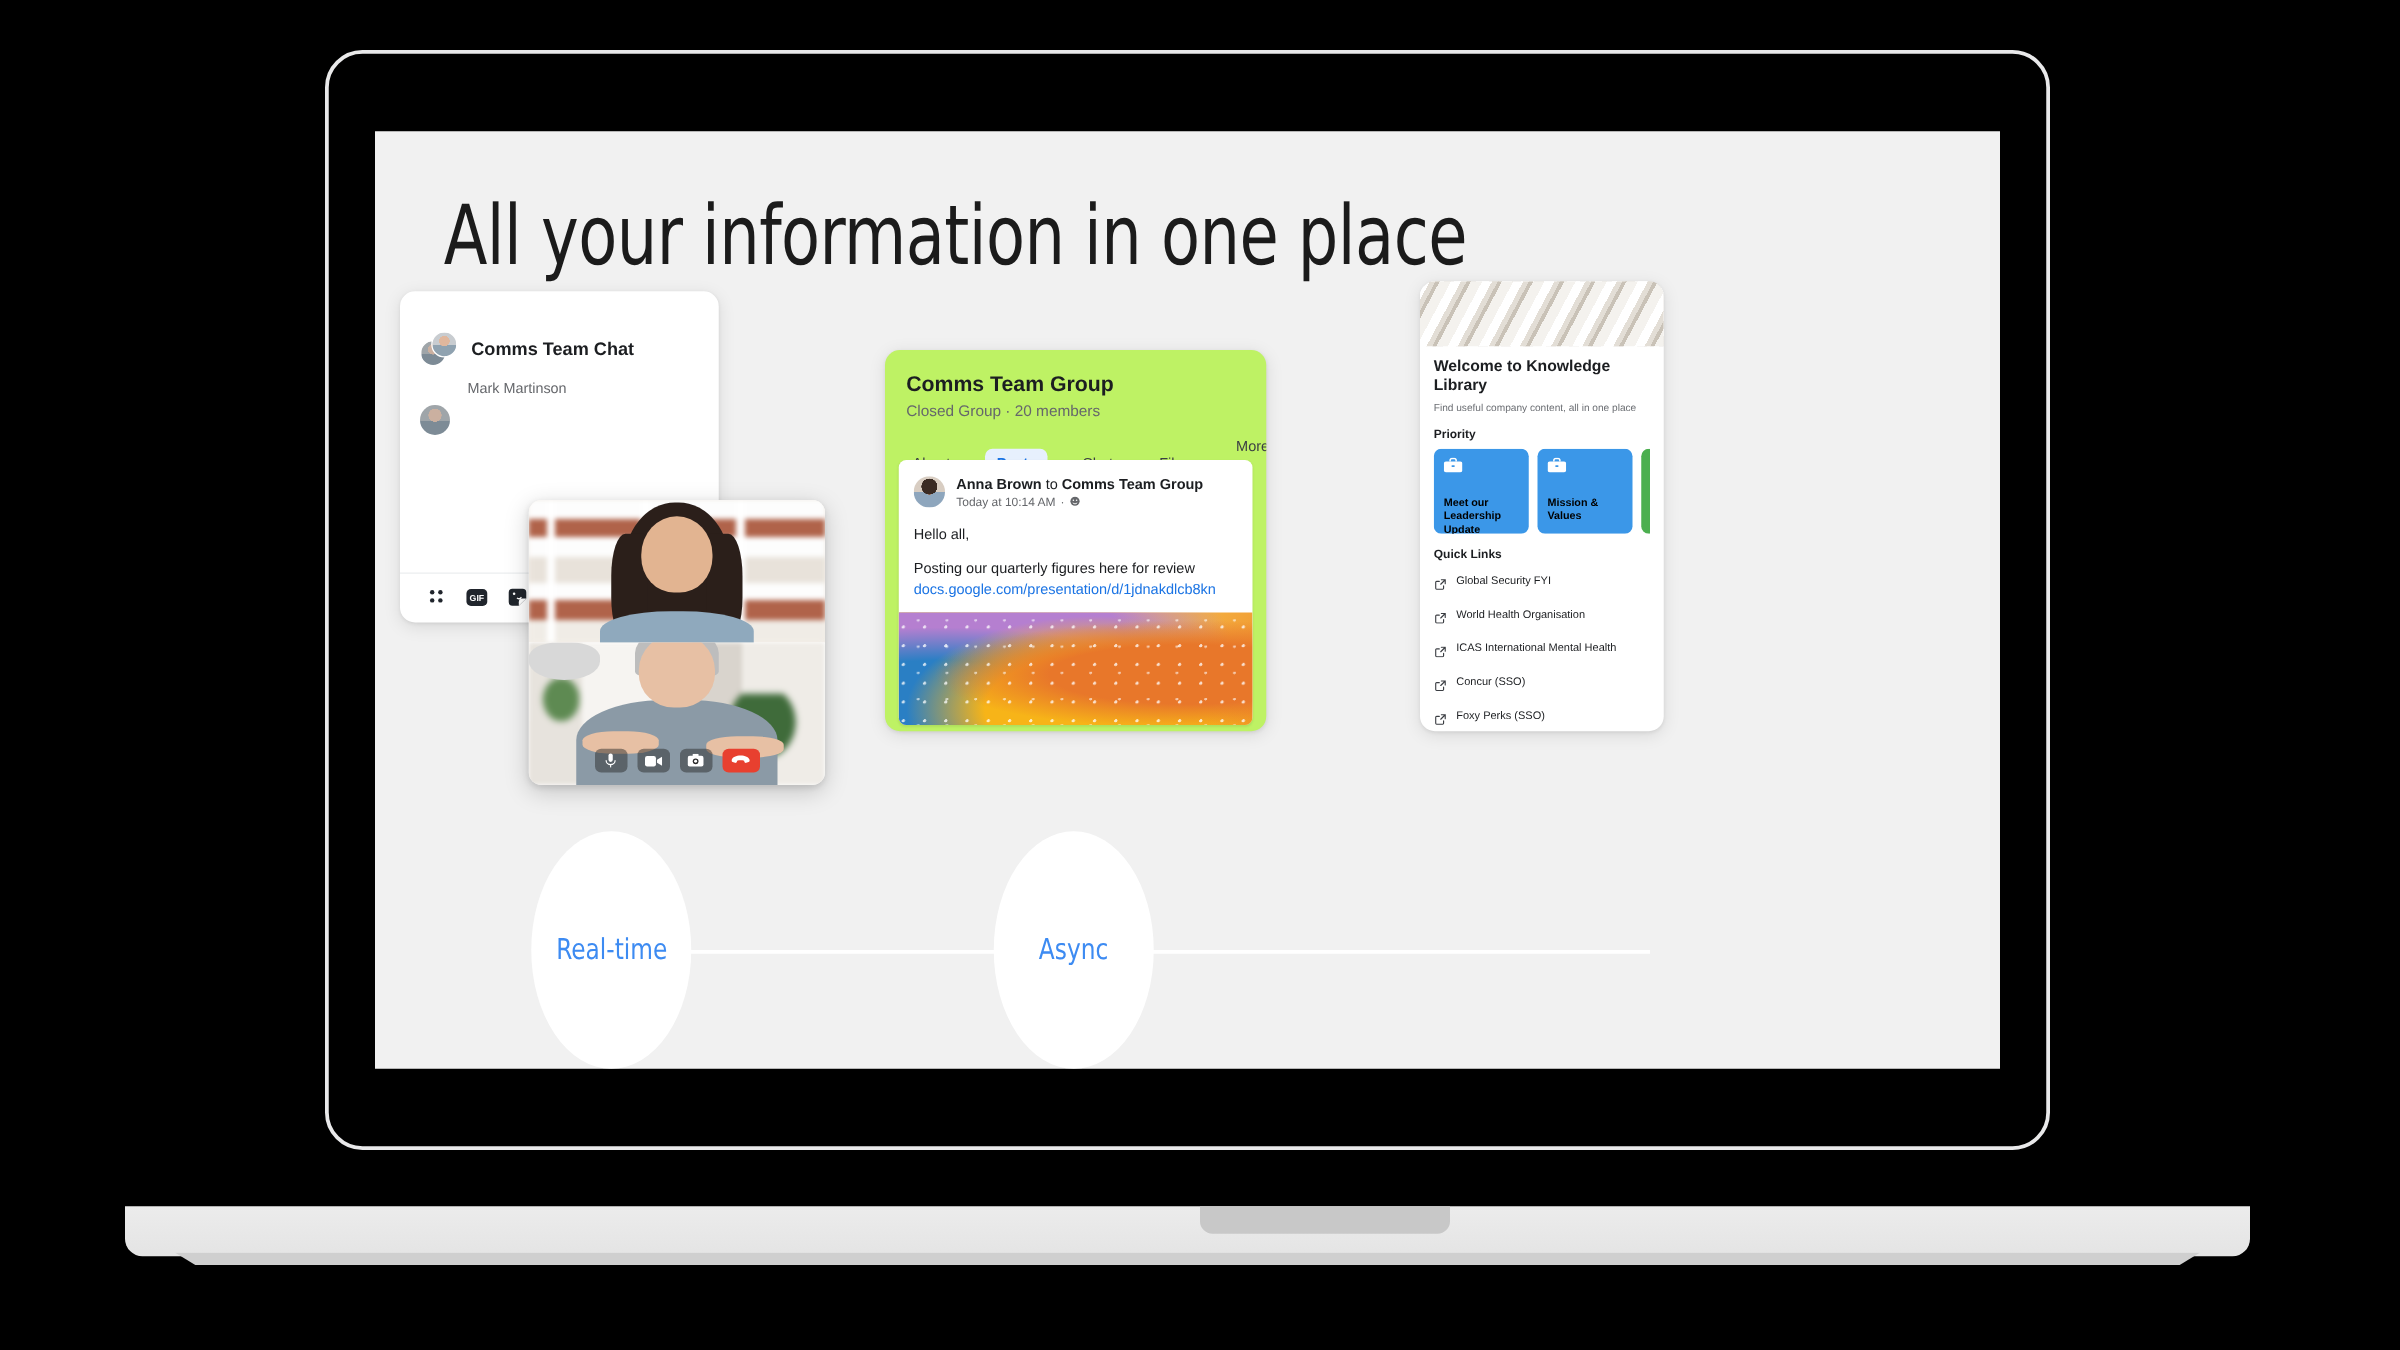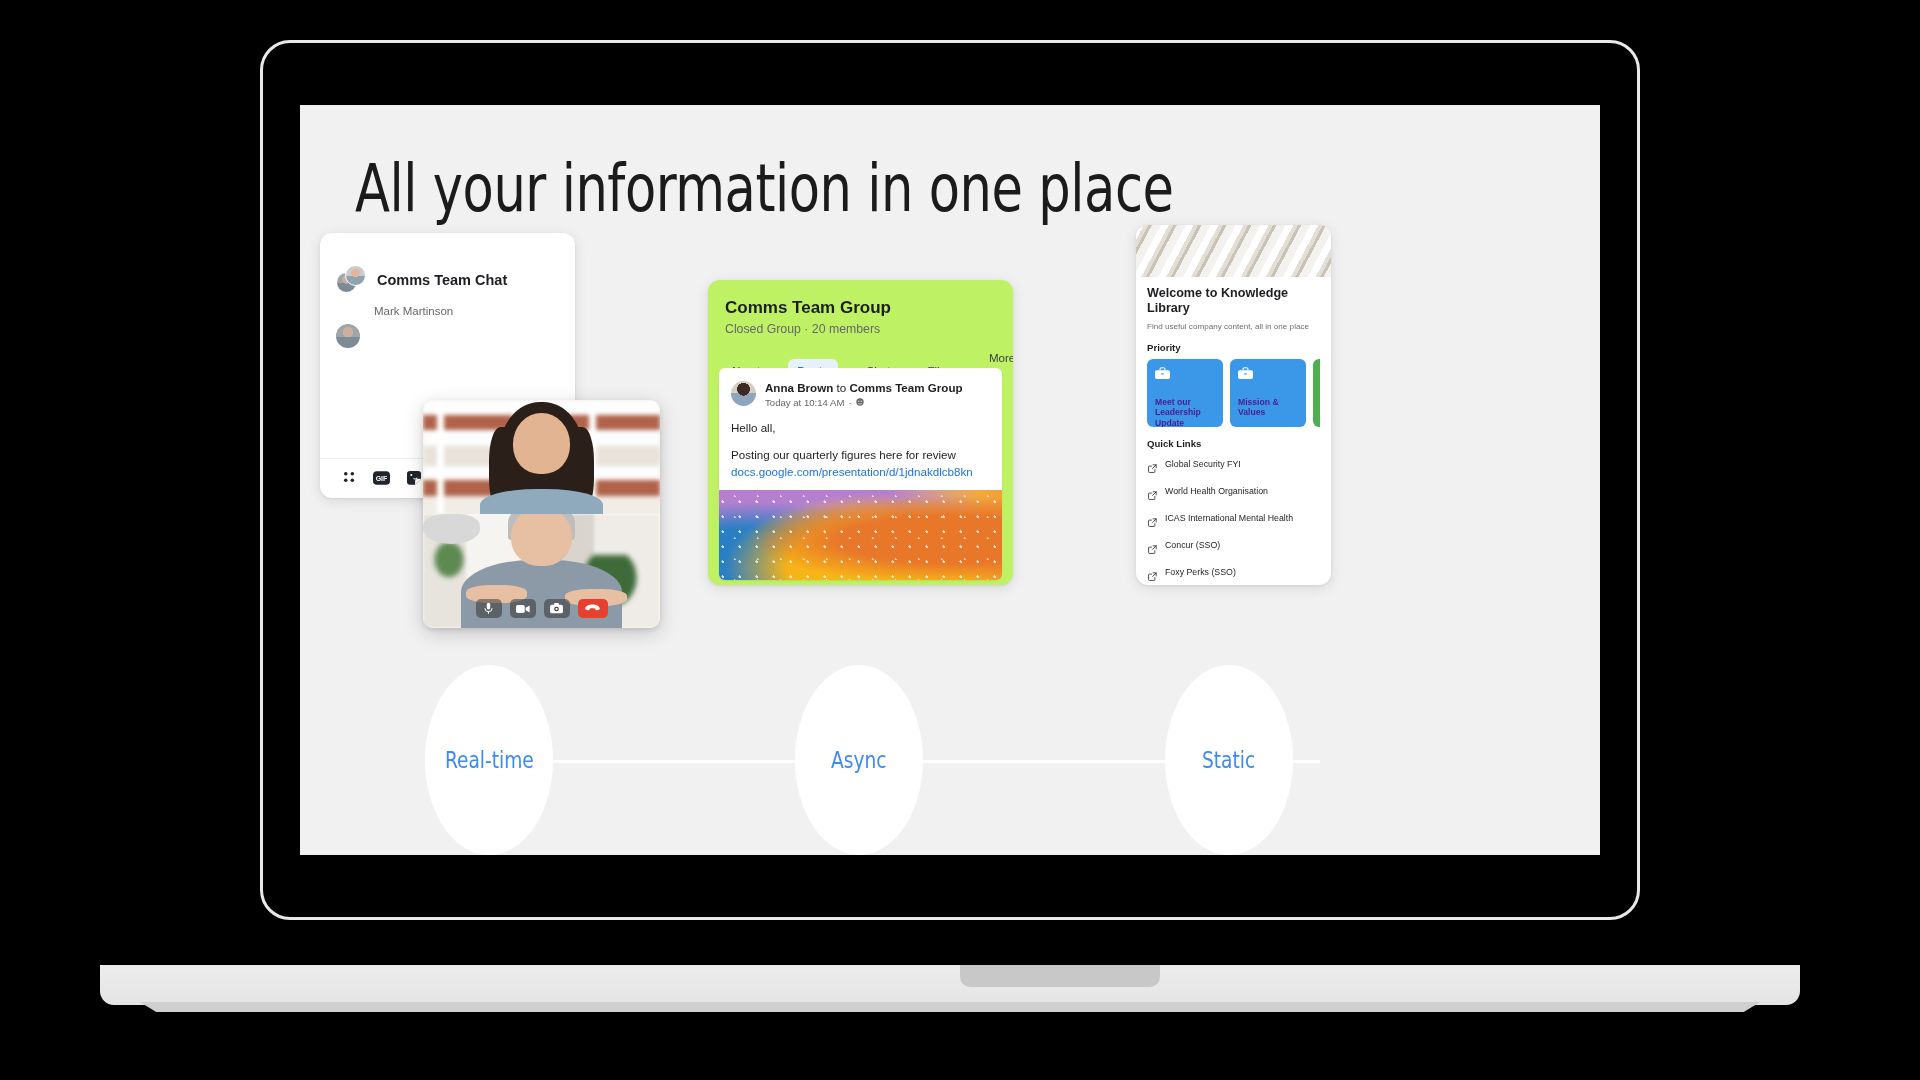--- a/index.html
+++ b/index.html
@@ -211,21 +211,21 @@
       repeating-linear-gradient(118deg, #ffffff 0 7px, #e3ded6 7px 11px, #c9c2b7 11px 14px, #f4f2ee 14px 22px),
       repeating-linear-gradient(62deg, rgba(255,255,255,.85) 0 9px, rgba(190,183,172,.55) 9px 16px);
   }
   .kl-pad{ padding:9px 11px 0 11px; }
   .kl-title{ font-size:12.6px; font-weight:700; color:#1c1e21; line-height:1.22; }
   .kl-sub{ font-size:8.1px; color:#6b6e73; margin-top:5px; }
   .kl-h{ font-size:9.6px; font-weight:700; color:#1c1e21; margin-top:11px; }
   .kl-tiles{ display:flex; gap:7px; margin-top:6px; overflow:hidden; }
   .kl-tile{
     width:76px; height:68px; flex:none; border-radius:6px;
-    padding:7px 8px; color:#4c1d95; position:relative;
+    padding:7px 8px; color:#000000; position:relative;
   }
   .kl-tile .ic{ margin-bottom:13px; display:block; }
   .kl-tile-label{ font-size:8.6px; font-weight:600; line-height:1.25; }
   .kl-links{ margin-top:5px; }
   .kl-link{ display:flex; align-items:flex-start; gap:8px; padding:5px 0 4px 1px; }
   .kl-link-text{ font-size:8.8px; color:#1c1e21; }
 
   
   .timeline{ position:absolute; left:0; top:560px; width:100%; height:190px; }
   .tl-line{ position:absolute; top:95px; height:3px; background:#ffffff; }
@@ -480,23 +480,20 @@
       <div class="timeline">
         <div class="tl-line" style="left:190px; width:400px;"></div>
         <div class="tl-line" style="left:620px; width:400px;"></div>
 
         <div class="bubble" style="left:125px;">
           <span>Real-time</span>
         </div>
         <div class="bubble" style="left:495px;">
           <span>Async</span>
         </div>
-        <div class="bubble" style="left:865px;">
-          <span>Static</span>
-        </div>
       </div>
 
     </div>
   </div>
 
   <div class="laptop-base"></div>
   <div class="laptop-notch"></div>
   <div class="laptop-base-lip"></div>
 </div>
 

